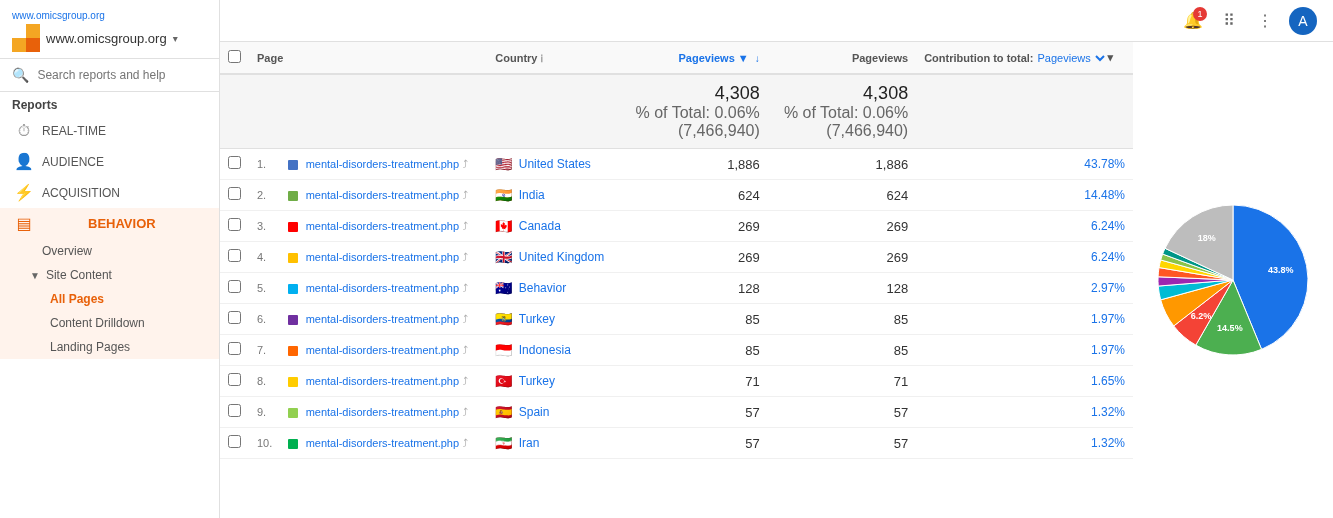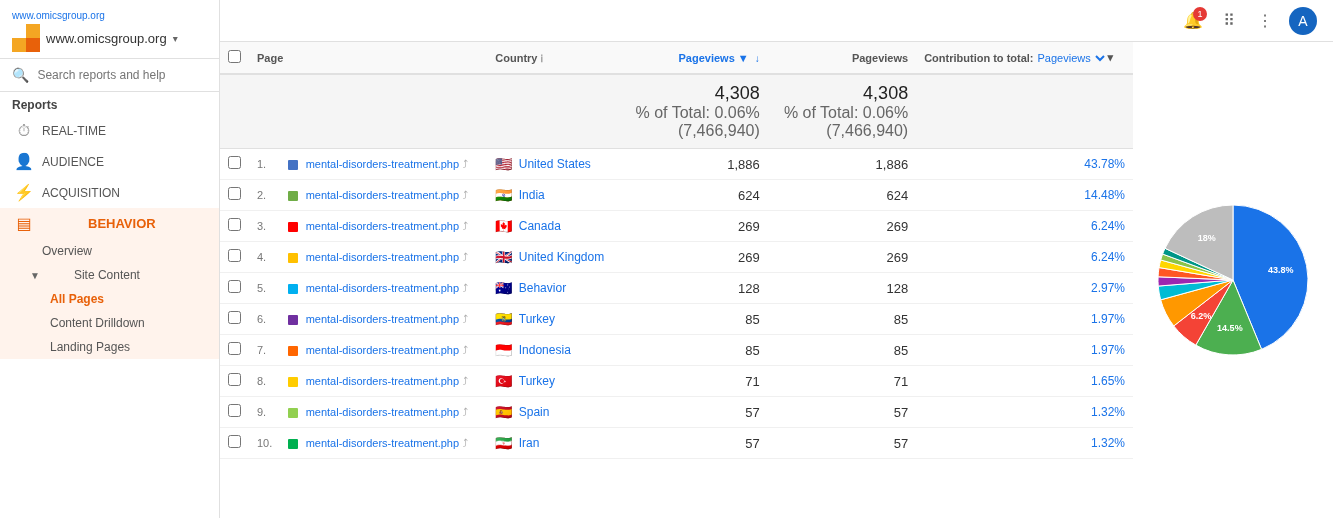--- a/index.html
+++ b/index.html
@@ -116,21 +116,21 @@
     .behavior-icon { color: #e8610a; font-size: 16px; width: 20px; text-align: center; }
     .behavior-label { font-size: 13px; font-weight: 600; color: #e8610a; margin-left: 46px; }
     .site-content-header {
       display: flex;
       align-items: center;
       gap: 6px;
       padding: 5px 12px 5px 30px;
       cursor: pointer;
     }
     .expand-icon { font-size: 10px; color: #666; }
-    .site-content-label { font-size: 12px; color: #555; font-weight: 500; margin-left: 28px; }
+    .site-content-label { font-size: 12px; color: #555; font-weight: 500; }
     .site-content-sub {
       padding: 5px 12px 5px 50px;
       font-size: 12px;
       color: #555;
       cursor: pointer;
     }
     .site-content-sub.active { color: #e8610a; font-weight: 700; }
 
     
     .main-content {

